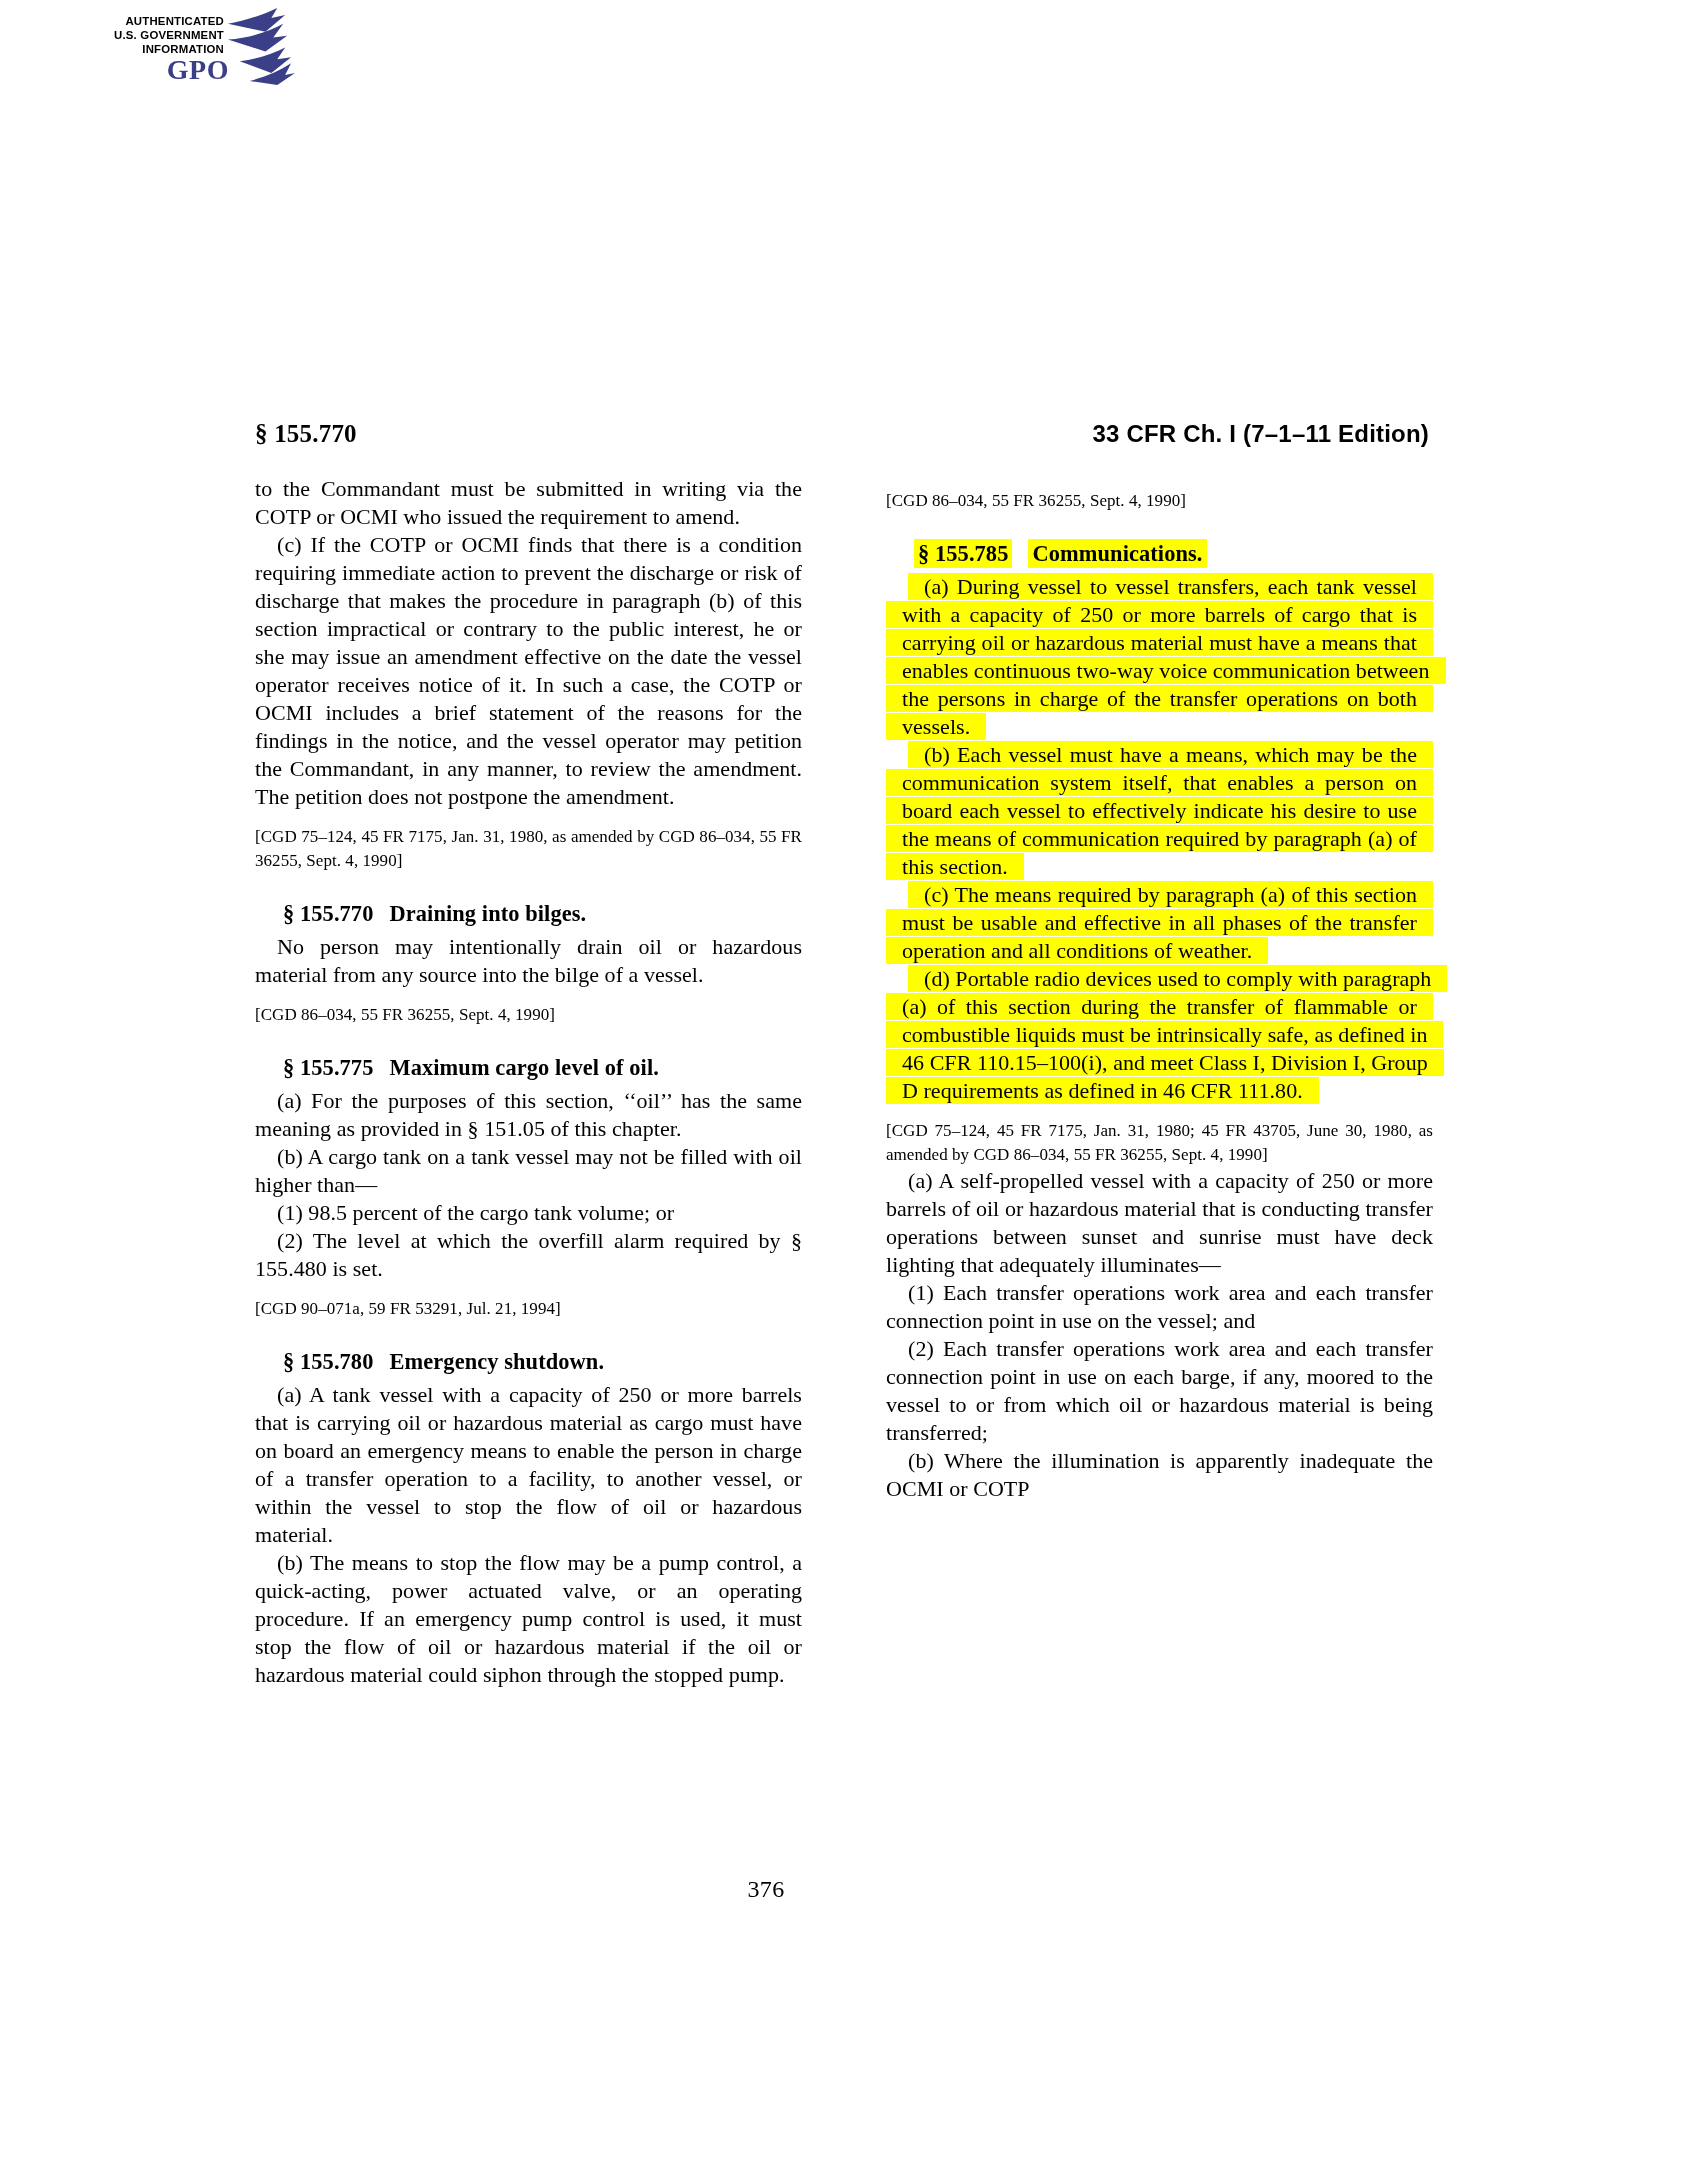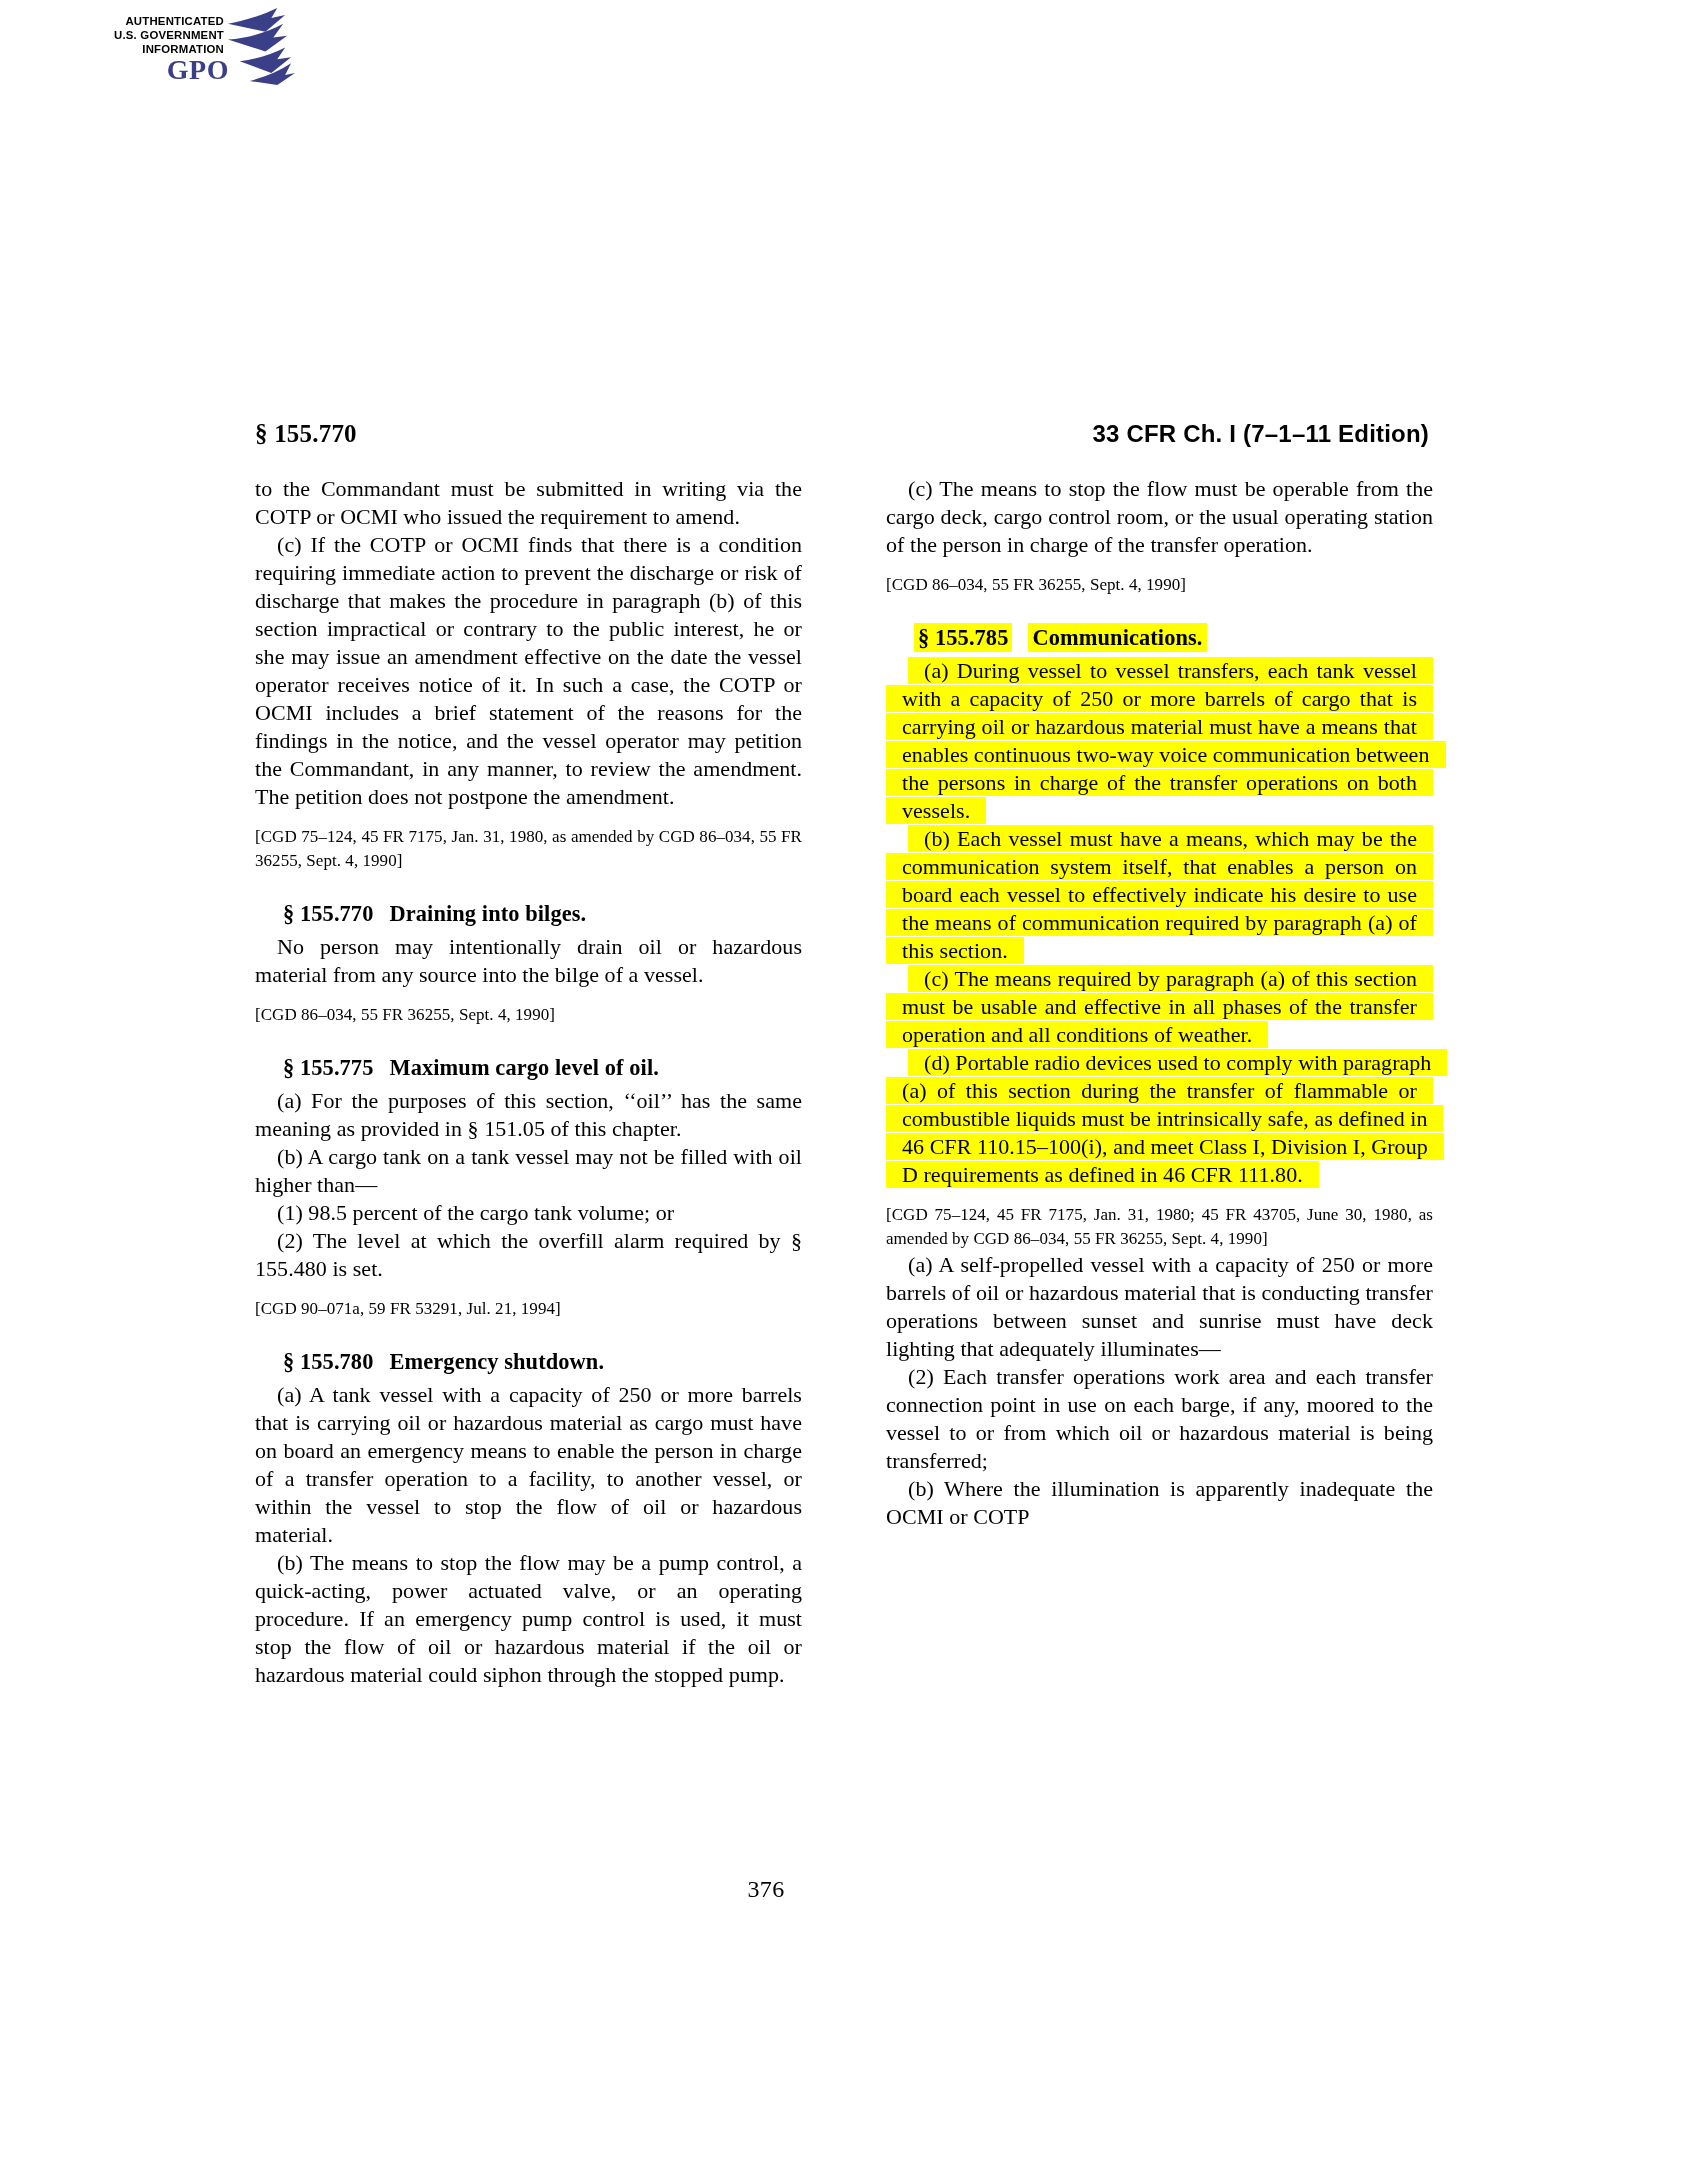--- a/index.html
+++ b/index.html
@@ -188,29 +188,29 @@
         <p class="body indent"><span>(a) For the purposes of this section, ‘‘oil’’ has the same meaning as provided in § 151.05 of this chapter.</span></p>
         <p class="body indent"><span>(b) A cargo tank on a tank vessel may not be filled with oil higher than—</span></p>
         <p class="body indent"><span>(1) 98.5 percent of the cargo tank volume; or</span></p>
         <p class="body indent"><span>(2) The level at which the overfill alarm required by § 155.480 is set.</span></p>
         <p class="cite"><span>[CGD 90–071a, 59 FR 53291, Jul. 21, 1994]</span></p>
         <h3 class="sec-head"><span class="sec-num">§ 155.780</span><span class="sec-title">Emergency shutdown.</span></h3>
         <p class="body indent"><span>(a) A tank vessel with a capacity of 250 or more barrels that is carrying oil or hazardous material as cargo must have on board an emergency means to enable the person in charge of a transfer operation to a facility, to another vessel, or within the vessel to stop the flow of oil or hazardous material.</span></p>
         <p class="body indent"><span>(b) The means to stop the flow may be a pump control, a quick-acting, power actuated valve, or an operating procedure. If an emergency pump control is used, it must stop the flow of oil or hazardous material if the oil or hazardous material could siphon through the stopped pump.</span></p>
       </div>
     <div class="col" id="right-col">
-        <p class="body indent"><span>(c) The means to stop the flow must be operable from the cargo deck, cargo control room, or the usual operating station of the person in charge of the transfer operation.</span></p>
         <p class="cite"><span>[CGD 86–034, 55 FR 36255, Sept. 4, 1990]</span></p>
         <h3 class="sec-head"><span class="sec-num hl">§ 155.785</span><span class="sec-title hl">Communications.</span></h3>
         <p class="body indent"><span class="hl">(a) During vessel to vessel transfers, each tank vessel with a capacity of 250 or more barrels of cargo that is carrying oil or hazardous material must have a means that enables continuous two-way voice communication between the persons in charge of the transfer operations on both vessels.</span></p>
         <p class="body indent"><span class="hl">(b) Each vessel must have a means, which may be the communication system itself, that enables a person on board each vessel to effectively indicate his desire to use the means of communication required by paragraph (a) of this section.</span></p>
         <p class="body indent"><span class="hl">(c) The means required by paragraph (a) of this section must be usable and effective in all phases of the transfer operation and all conditions of weather.</span></p>
         <p class="body indent"><span class="hl">(d) Portable radio devices used to comply with paragraph (a) of this section during the transfer of flammable or combustible liquids must be intrinsically safe, as defined in 46 CFR 110.15–100(i), and meet Class I, Division I, Group D requirements as defined in 46 CFR 111.80.</span></p>
         <p class="cite"><span>[CGD 75–124, 45 FR 7175, Jan. 31, 1980; 45 FR 43705, June 30, 1980, as amended by CGD 86–034, 55 FR 36255, Sept. 4, 1990]</span></p>
         <p class="body indent"><span>(a) A self-propelled vessel with a capacity of 250 or more barrels of oil or hazardous material that is conducting transfer operations between sunset and sunrise must have deck lighting that adequately illuminates—</span></p>
+        <p class="body indent"><span>(1) Each transfer operations work area and each transfer connection point in use on the vessel; and</span></p>
         <p class="body indent"><span>(2) Each transfer operations work area and each transfer connection point in use on each barge, if any, moored to the vessel to or from which oil or hazardous material is being transferred;</span></p>
         <p class="body indent"><span>(b) Where the illumination is apparently inadequate the OCMI or COTP</span></p>
       </div>
   </div>
 
   <div class="page-number">376</div>
 
 </div>
 
 

